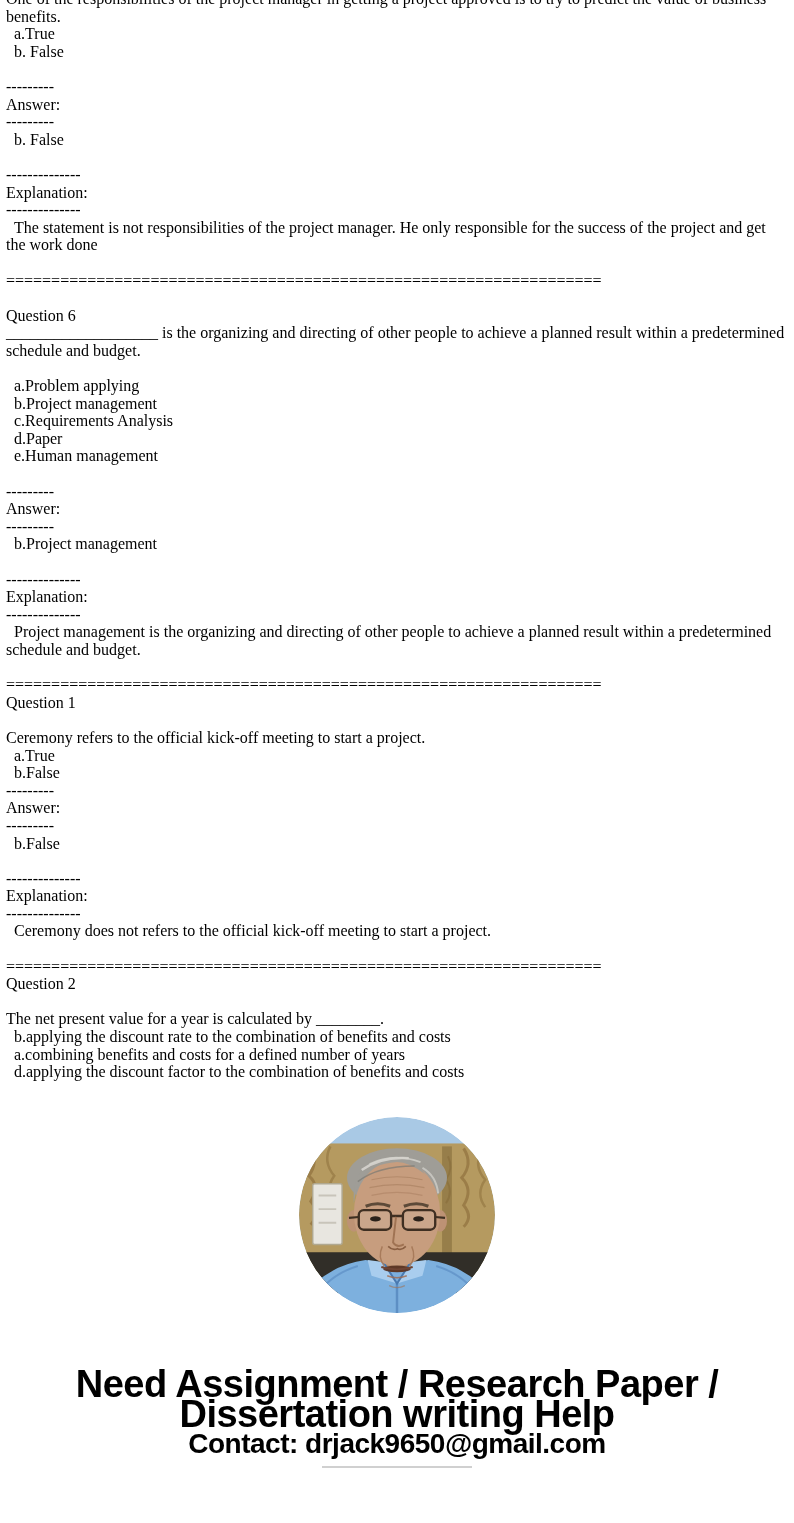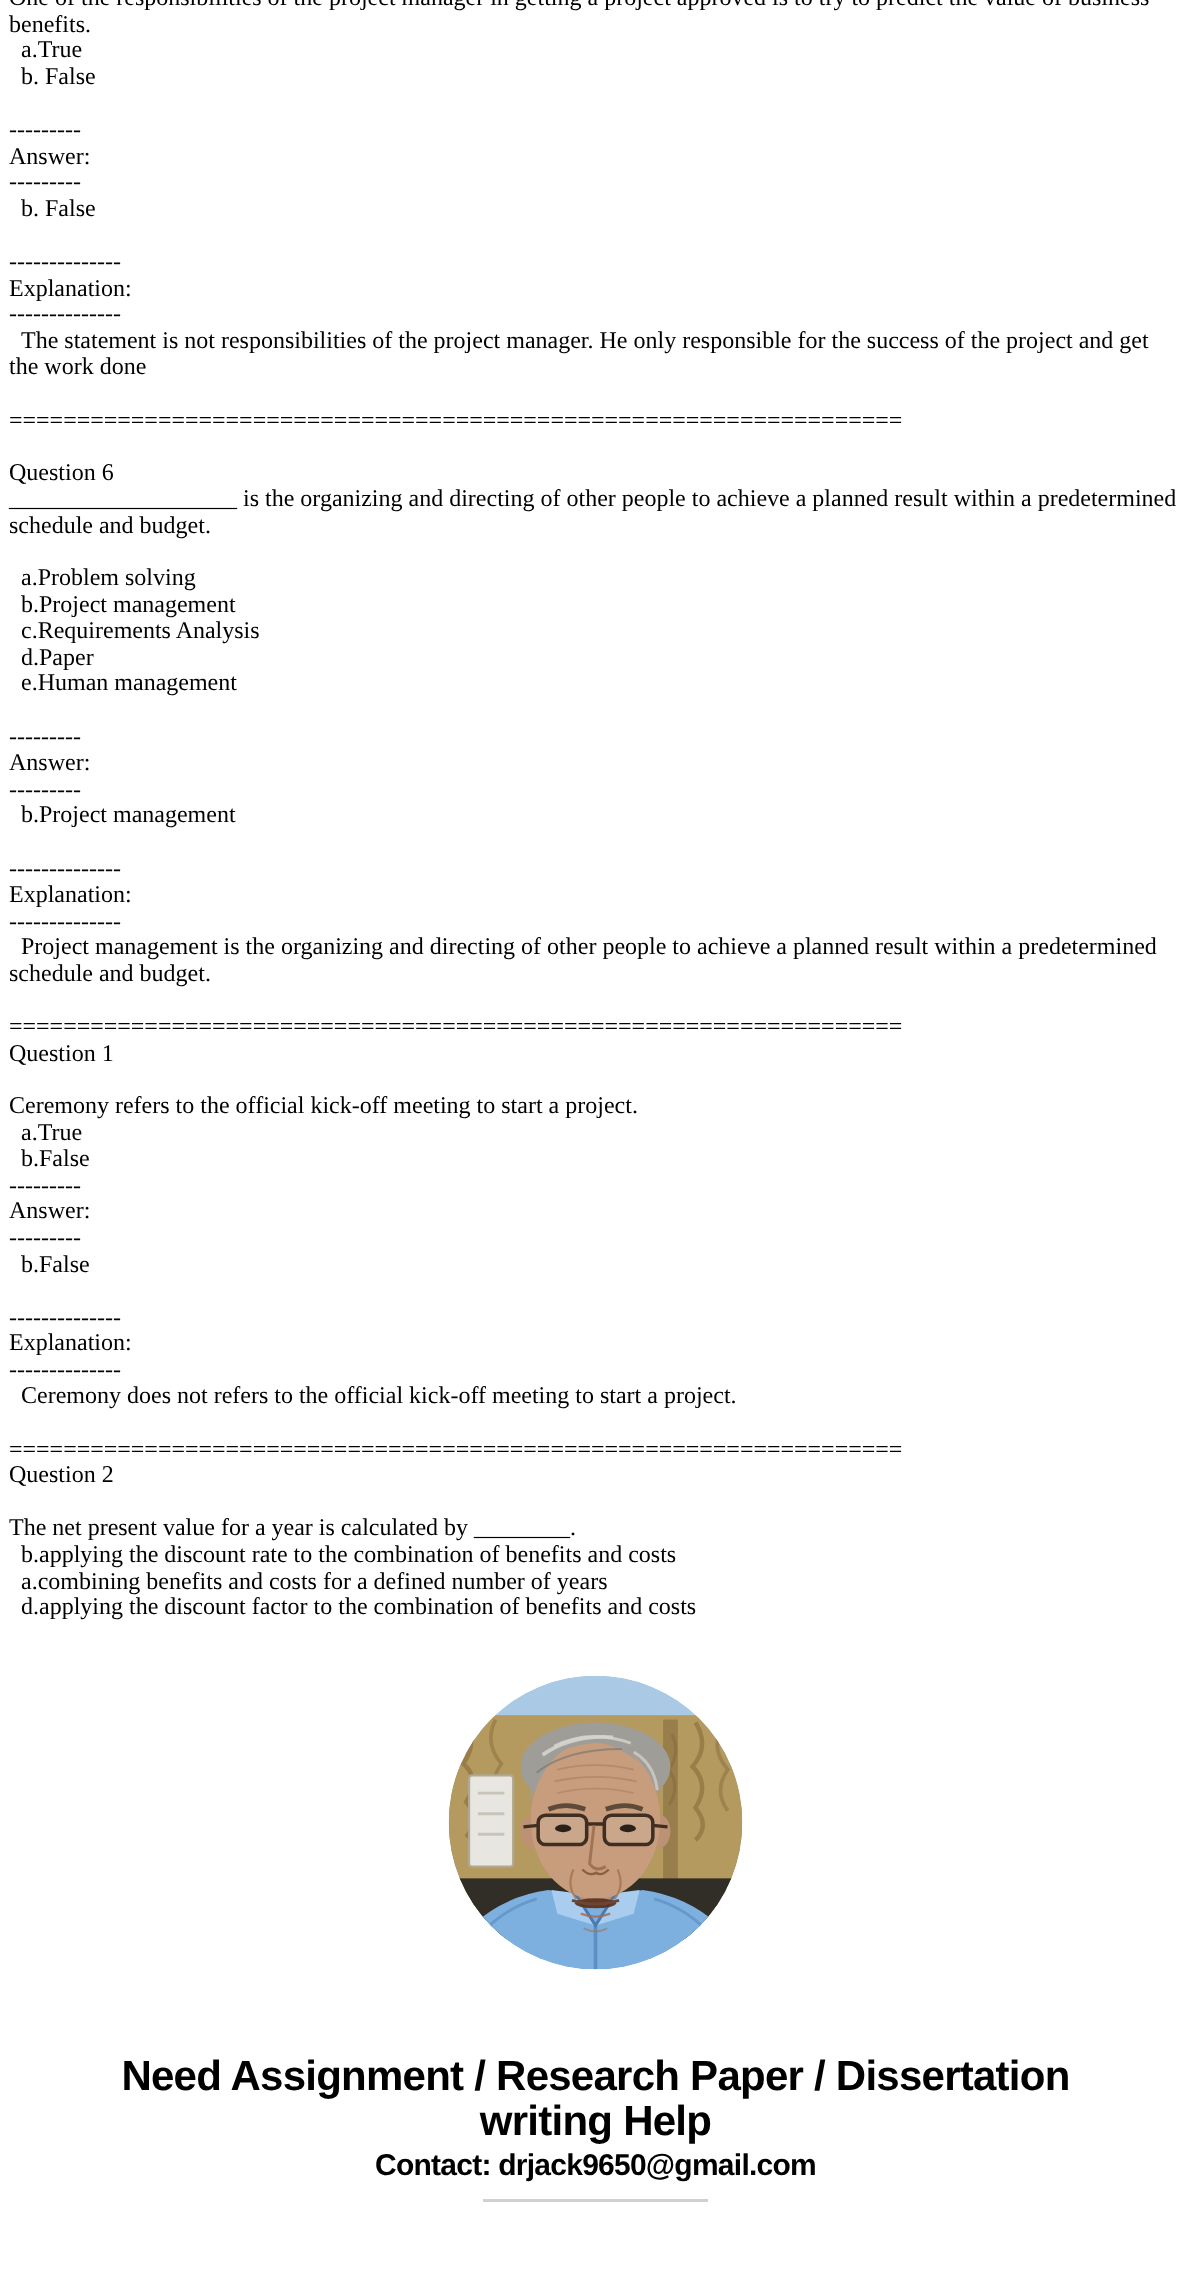--- a/index.html
+++ b/index.html
@@ -39,26 +39,26 @@
   }
   .photo svg { display: block; width: 196px; height: 196px; }
   footer {
     margin-top: 56px;
     text-align: center;
     font-family: "Liberation Sans", sans-serif;
     font-weight: bold;
     letter-spacing: -0.5px;
   }
   .promo-heading {
-    font-size: 28px;
+    font-size: 38px;
     line-height: 30px;
     margin: 0 70px;
   }
   .promo-contact {
-    font-size: 20px;
+    font-size: 28px;
     line-height: 30px;
   }
   .footer-divider {
     width: 150px;
     height: 2px;
     background: #d0d0d0;
     margin: 7px auto 0 auto;
   }
 </style>
 </head>
@@ -79,21 +79,21 @@
       <div class="line">--------------</div>
       <div class="line bold">Explanation:</div>
       <div class="line">--------------</div>
       <div class="line">  The statement is not responsibilities of the project manager. He only responsible for the success of the project and get the work done</div>
       <div class="line"></div>
       <div class="line">==================================================================</div>
       <div class="line"></div>
       <div class="line bold">Question 6</div>
       <div class="line">___________________ is the organizing and directing of other people to achieve a planned result within a predetermined schedule and budget.</div>
       <div class="line"></div>
-      <div class="line">  a.Problem solving</div>
+      <div class="line">  a.Problem applying</div>
       <div class="line">  b.Project management</div>
       <div class="line">  c.Requirements Analysis</div>
       <div class="line">  d.Paper</div>
       <div class="line">  e.Human management</div>
       <div class="line"></div>
       <div class="line">---------</div>
       <div class="line bold">Answer:</div>
       <div class="line">---------</div>
       <div class="line">  b.Project management</div>
       <div class="line"></div>

